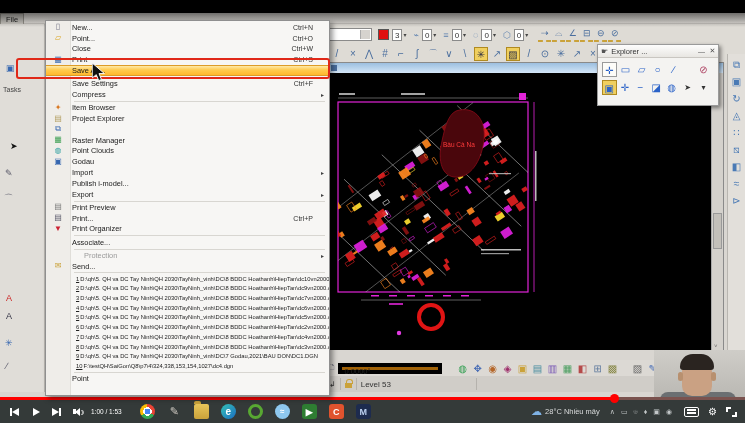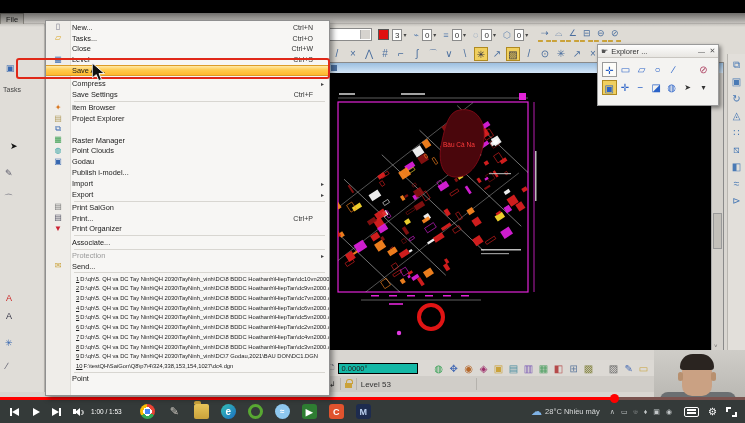--- a/index.html
+++ b/index.html
@@ -49,21 +49,21 @@
   #hscroll .thumb{position:absolute;left:150px;top:1px;width:80px;height:8px;background:#c3c0ba;border:1px solid #999;}
   #map-svg{position:absolute;left:2px;top:8px;}
   
   #righttools{position:absolute;left:727px;top:41px;width:18px;height:300px;background:#e2dfda;
               border-left:1px solid #b8b5b0;display:flex;flex-direction:column;align-items:center;padding-top:4px;}
   .vicon{width:14px;height:15px;font-size:10px;line-height:14px;text-align:center;color:#4a7ab5;margin-bottom:2px;}
   
   #statusA{position:absolute;left:325px;top:347px;width:420px;height:16px;background:#dcd9d4;
            display:flex;align-items:center;}
   #statusA .pg{font-size:9px;color:#667;margin:0 3px;}
-  #anglefield{width:80px;height:11px;background:#14b8a6;border:1px solid #000000;font-size:7.5px;
+  #anglefield{width:104px;height:11px;background:#a16207;border:4px solid #000000;font-size:7.5px;
               color:#222;line-height:10px;padding-left:3px;}
   #primaryIcons{display:flex;margin-left:14px;}
   .picon{width:14px;height:13px;font-size:10px;line-height:13px;text-align:center;margin-right:1px;}
   .pgap{width:10px;}
   #statusB{position:absolute;left:325px;top:363px;width:340px;height:16px;background:#d0cdc8;
            display:flex;align-items:center;font-size:8px;color:#333;}
   #statusB .cell{height:12px;border-right:1px solid #b5b2ad;display:flex;align-items:center;padding:0 4px;}
   .lockbody{width:7px;height:5px;background:#caa23a;position:relative;margin-top:3px;}
   .lockbody:before{content:"";position:absolute;left:1px;top:-4px;width:5px;height:4px;
                    border:1px solid #caa23a;border-bottom:none;border-radius:3px 3px 0 0;}
@@ -89,21 +89,21 @@
   .eicon{width:15px;height:15px;font-size:10px;line-height:15px;text-align:center;color:#2a62c8;margin-right:1px;}
   .eicon.box{border:1px solid #9a9a9a;background:#fdfcf8;}
   .eicon.act{border:1px solid #b08a20;background:#f0cf5e;}
   .ewrt{margin-left:auto;margin-right:6px;display:flex;align-items:center;}
   
   #filemenu{position:absolute;left:45px;top:20px;width:285px;height:376px;background:#f7f6f4;
             border:1px solid #8f8f8f;box-shadow:3px 3px 5px rgba(0,0,0,.4);z-index:50;padding-top:1px;}
   #filemenu:before{content:"";position:absolute;left:0;top:0;width:24px;height:100%;
                    background:#efedе9;background:#efede9;border-right:1px solid #e0ded9;}
   .mrow{position:relative;height:10.8px;display:flex;align-items:center;font-size:7.4px;color:#1a1a1a;}
-  .mrow.dis{color:#9a9a9a;}
+  .mrow.dis{color:#9a9a9a;gap:12px;}
   .mrow.hl{background:linear-gradient(#ffe9a8,#ffca4d 45%,#ffb82e);border-top:1px solid #dd9c28;
            border-bottom:1px solid #dd9c28;}
   .mico{width:16px;margin-left:4px;text-align:center;font-size:8px;line-height:10px;}
   .mlabel{flex:1;margin-left:6px;white-space:nowrap;}
   .mshort{margin-right:8px;color:#333;font-size:7px;}
   .mrow.dis .mshort{color:#9a9a9a;}
   .marrow{width:8px;font-size:6px;color:#444;}
   .msep{height:2.4px;position:relative;margin-left:28px;}
   .msep:after{content:"";position:absolute;left:0;right:4px;top:1px;border-top:1px solid #d8d6d1;}
   .mrec{height:9.7px;display:flex;align-items:center;font-size:5.8px;color:#222;
@@ -501,55 +501,55 @@
 
   <div id="filemenu">
       <div class="mrow">
         <span class="mico" style="color: rgb(119, 119, 136);">▯</span>
         <span class="mlabel">New...</span>
         <span class="mshort">Ctrl+N</span>
         <span class="marrow"></span>
       </div>
       <div class="mrow">
         <span class="mico" style="color: rgb(217, 165, 32);">▱</span>
-        <span class="mlabel">Tasks...</span>
+        <span class="mlabel">Point...</span>
         <span class="mshort">Ctrl+O</span>
         <span class="marrow"></span>
       </div>
       <div class="mrow">
         <span class="mico"></span>
         <span class="mlabel">Close</span>
         <span class="mshort">Ctrl+W</span>
         <span class="marrow"></span>
       </div>
       <div class="mrow">
         <span class="mico" style="color: rgb(54, 103, 176);">▦</span>
-        <span class="mlabel">Level</span>
+        <span class="mlabel">Print</span>
         <span class="mshort">Ctrl+S</span>
         <span class="marrow"></span>
       </div>
       <div class="mrow hl">
         <span class="mico"></span>
         <span class="mlabel">Save As...</span>
         <span class="mshort"></span>
         <span class="marrow"></span>
       </div>
       <div class="msep"></div>
-      <div class="mrow">
-        <span class="mico"></span>
-        <span class="mlabel">Compress</span>
-        <span class="mshort"></span>
-        <span class="marrow">▸</span>
-      </div>
       <div class="mrow">
         <span class="mico"></span>
         <span class="mlabel">Save Settings</span>
         <span class="mshort">Ctrl+F</span>
         <span class="marrow"></span>
       </div>
+      <div class="mrow">
+        <span class="mico"></span>
+        <span class="mlabel">Compress</span>
+        <span class="mshort"></span>
+        <span class="marrow">▸</span>
+      </div>
       <div class="msep"></div>
       <div class="mrow">
         <span class="mico" style="color: rgb(217, 119, 32);">✦</span>
         <span class="mlabel">Item Browser</span>
         <span class="mshort"></span>
         <span class="marrow"></span>
       </div>
       <div class="mrow">
         <span class="mico" style="color: rgb(176, 154, 90);">▤</span>
         <span class="mlabel">Project Explorer</span>
@@ -574,40 +574,40 @@
         <span class="marrow"></span>
       </div>
       <div class="mrow">
         <span class="mico" style="color: rgb(54, 103, 176);">▣</span>
         <span class="mlabel">Godau</span>
         <span class="mshort"></span>
         <span class="marrow"></span>
       </div>
       <div class="mrow">
         <span class="mico"></span>
+        <span class="mlabel">Import</span>
+        <span class="mshort"></span>
+        <span class="marrow">▸</span>
+      </div>
+      <div class="mrow">
+        <span class="mico"></span>
         <span class="mlabel">Publish i-model...</span>
         <span class="mshort"></span>
         <span class="marrow"></span>
       </div>
       <div class="mrow">
         <span class="mico"></span>
-        <span class="mlabel">Import</span>
+        <span class="mlabel">Export</span>
         <span class="mshort"></span>
         <span class="marrow">▸</span>
       </div>
-      <div class="mrow">
-        <span class="mico"></span>
-        <span class="mlabel">Export</span>
-        <span class="mshort"></span>
-        <span class="marrow">▸</span>
-      </div>
       <div class="msep"></div>
       <div class="mrow">
         <span class="mico" style="color: rgb(119, 119, 119);">▤</span>
-        <span class="mlabel">Print SaiGon</span>
+        <span class="mlabel">Print Preview</span>
         <span class="mshort"></span>
         <span class="marrow"></span>
       </div>
       <div class="mrow">
         <span class="mico" style="color: rgb(85, 85, 102);">▤</span>
         <span class="mlabel">Print...</span>
         <span class="mshort">Ctrl+P</span>
         <span class="marrow"></span>
       </div>
       <div class="mrow">

